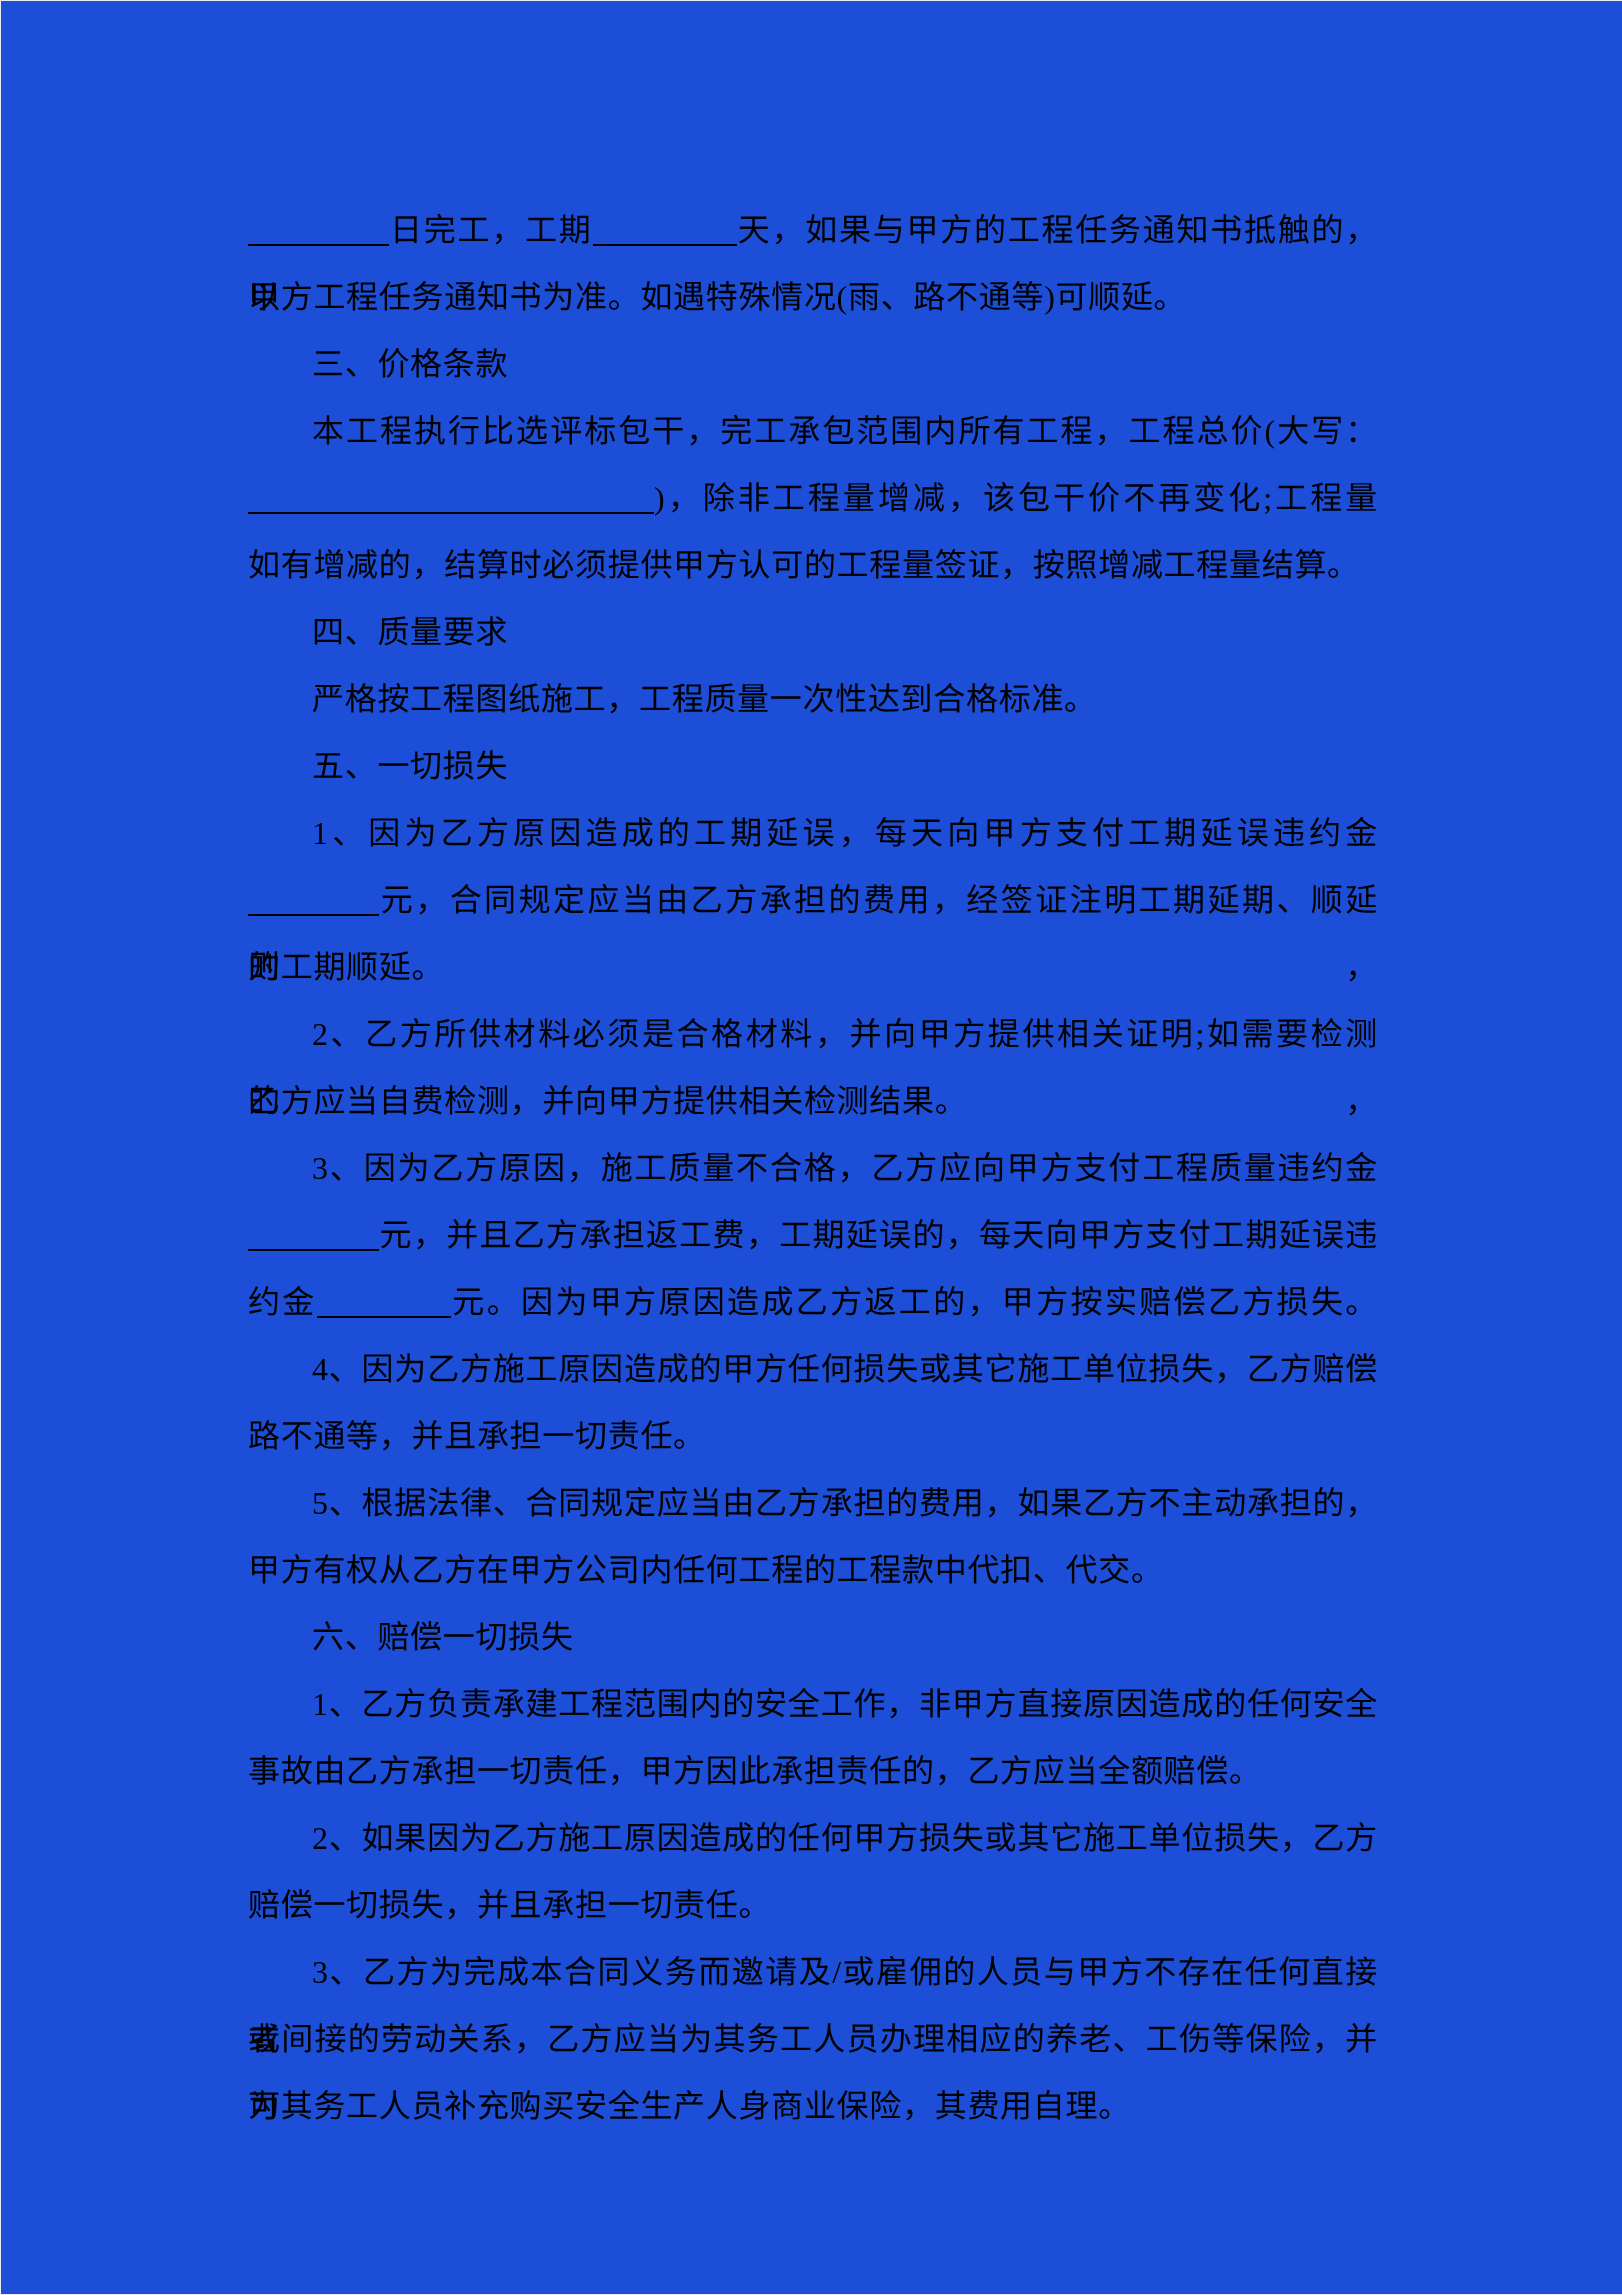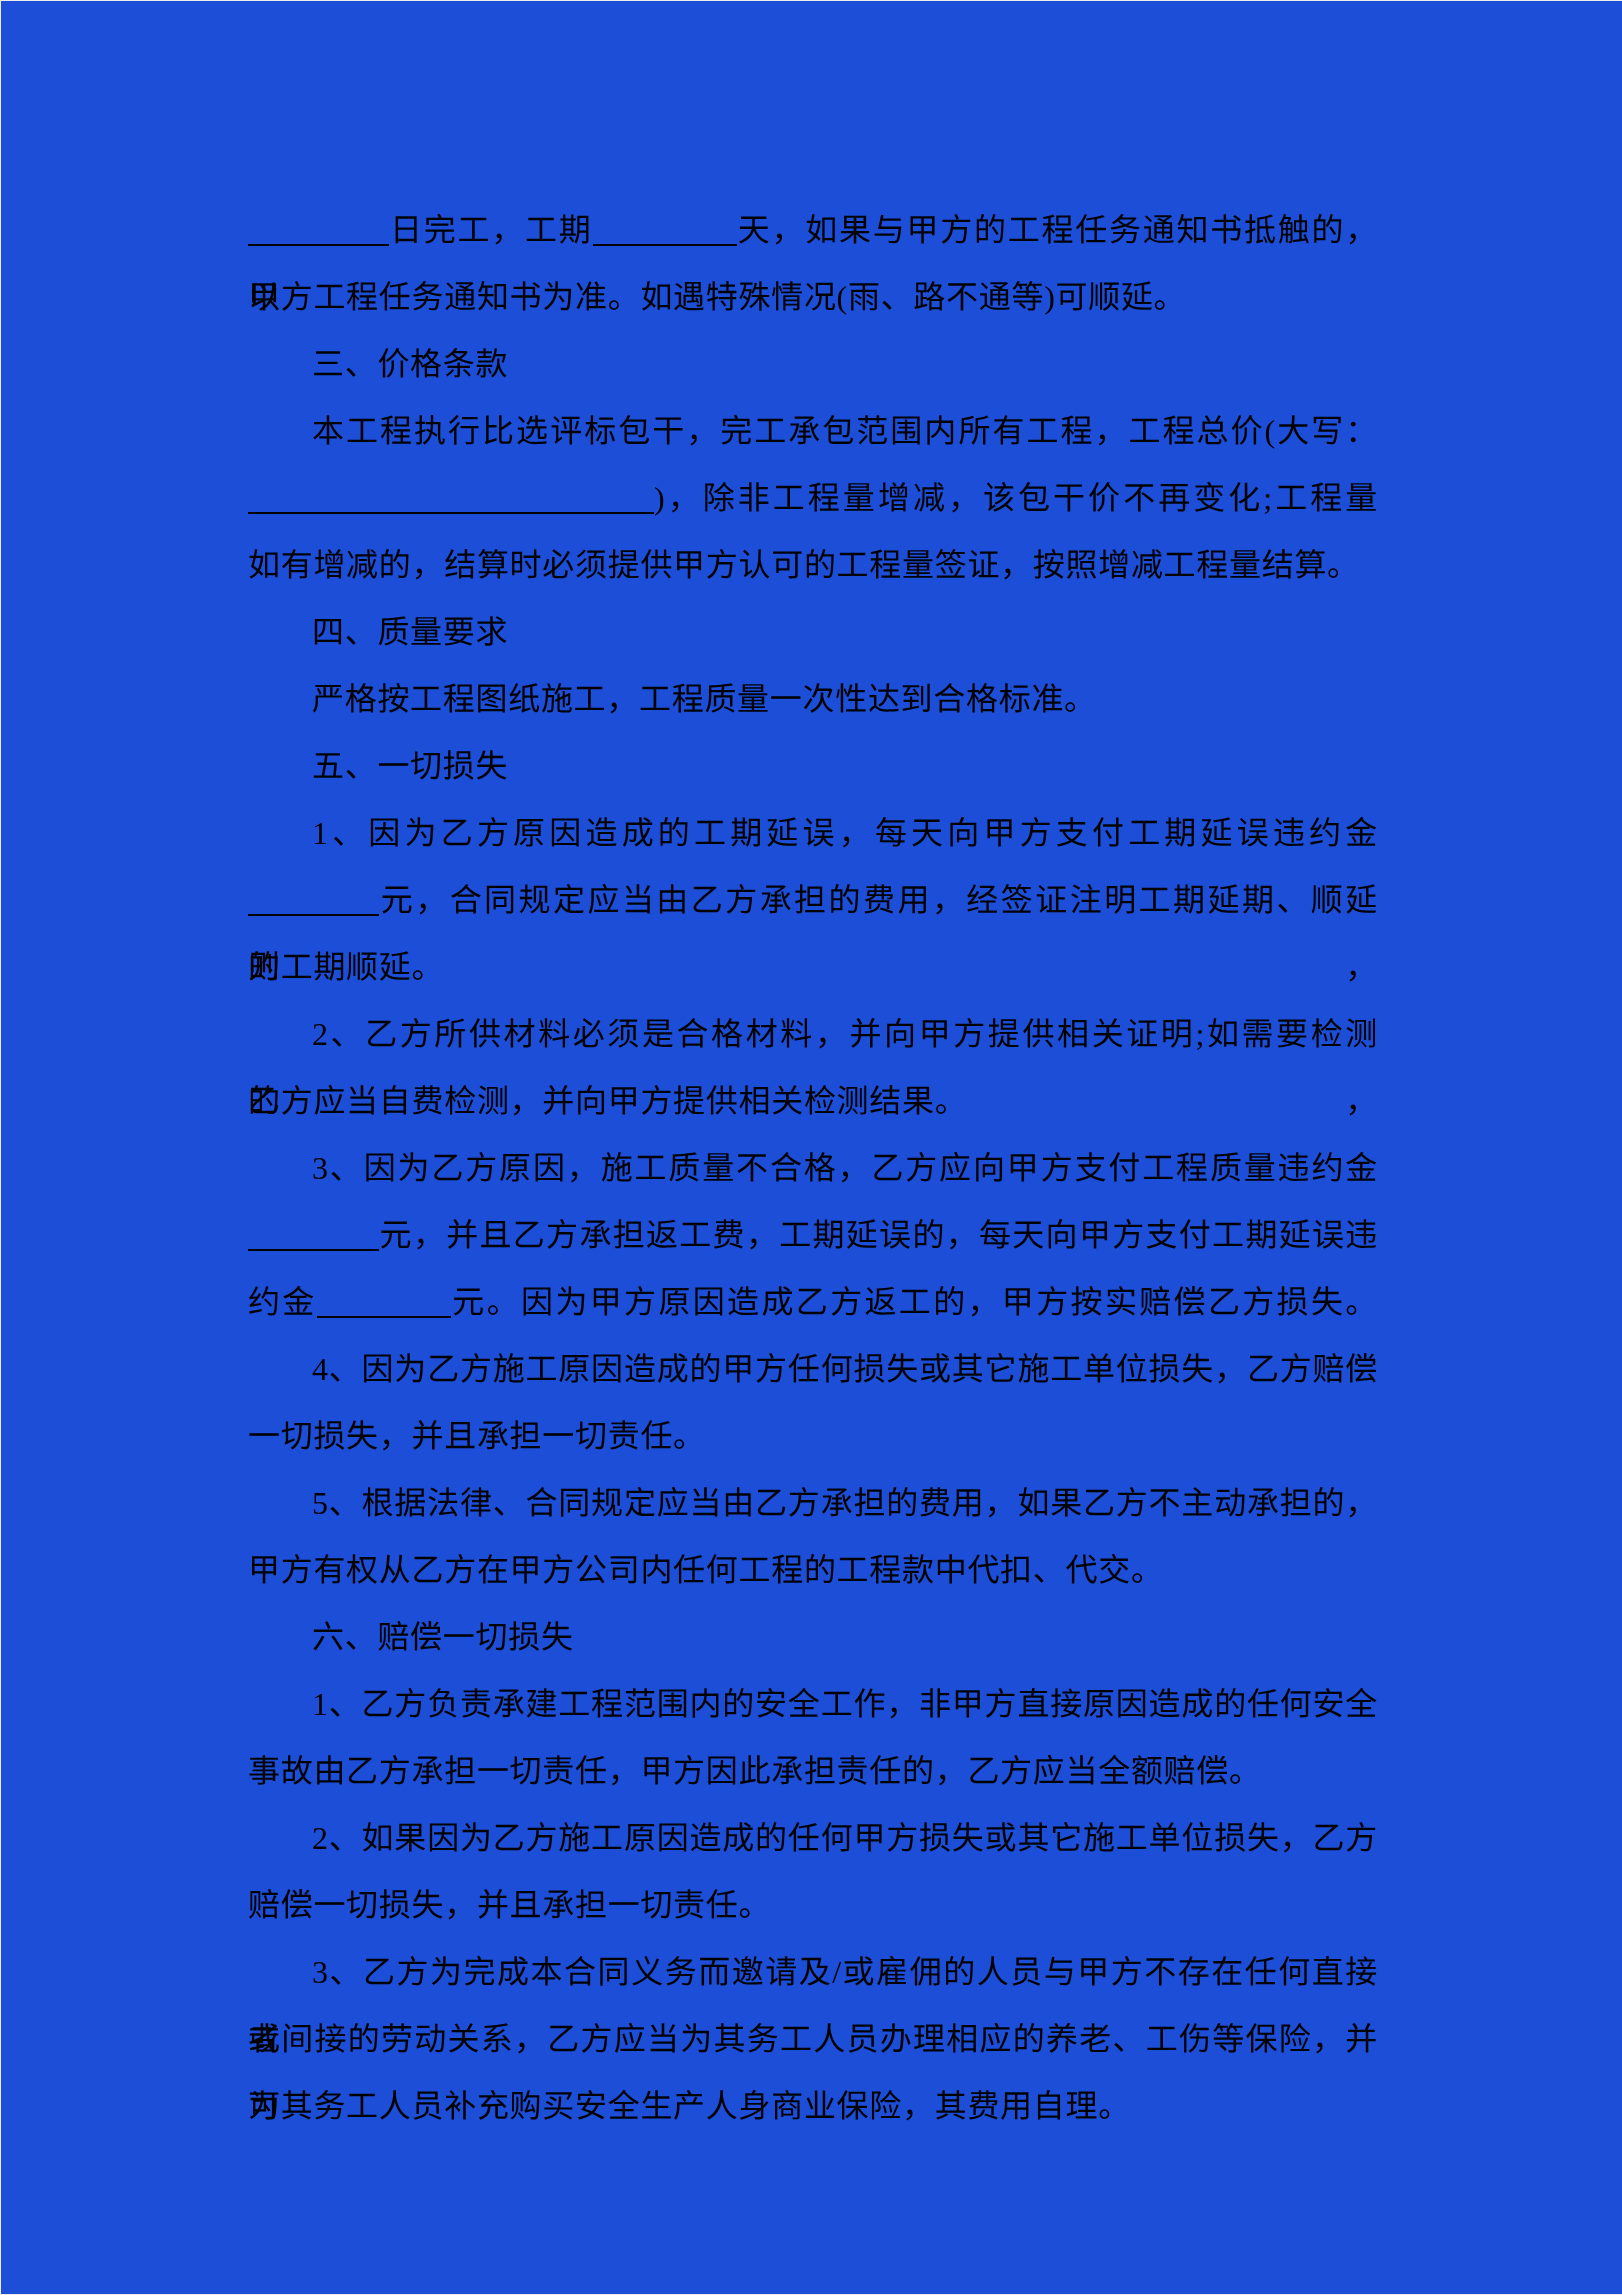--- a/index.html
+++ b/index.html
@@ -59,21 +59,21 @@
       <div class="doc-line indent"><span class="text-run">五、一切损失</span></div>
       <div class="doc-line indent stretch"><span class="text-run">1、因为乙方原因造成的工期延误，每天向甲方支付工期延误违约金</span></div>
       <div class="doc-line stretch"><span class="blank" style="width: 131px; border-bottom-color: rgb(0, 0, 0);"></span><span class="text-run">元，合同规定应当由乙方承担的费用，经签证注明工期延期、顺延的，</span></div>
       <div class="doc-line"><span class="text-run">则工期顺延。</span></div>
       <div class="doc-line indent stretch"><span class="text-run">2、乙方所供材料必须是合格材料，并向甲方提供相关证明;如需要检测的，</span></div>
       <div class="doc-line"><span class="text-run">乙方应当自费检测，并向甲方提供相关检测结果。</span></div>
       <div class="doc-line indent stretch"><span class="text-run">3、因为乙方原因，施工质量不合格，乙方应向甲方支付工程质量违约金</span></div>
       <div class="doc-line stretch"><span class="blank" style="width: 131px; border-bottom-color: rgb(0, 0, 0);"></span><span class="text-run">元，并且乙方承担返工费，工期延误的，每天向甲方支付工期延误违</span></div>
       <div class="doc-line stretch"><span class="text-run">约金</span><span class="blank" style="width: 134px; border-bottom-color: rgb(0, 0, 0);"></span><span class="text-run">元。因为甲方原因造成乙方返工的，甲方按实赔偿乙方损失。</span></div>
       <div class="doc-line indent stretch"><span class="text-run">4、因为乙方施工原因造成的甲方任何损失或其它施工单位损失，乙方赔偿</span></div>
-      <div class="doc-line"><span class="text-run">一切损失，并且承担一切责任。</span></div>
+      <div class="doc-line"><span class="text-run">路不通等，并且承担一切责任。</span></div>
       <div class="doc-line indent stretch"><span class="text-run">5、根据法律、合同规定应当由乙方承担的费用，如果乙方不主动承担的，</span></div>
       <div class="doc-line"><span class="text-run">甲方有权从乙方在甲方公司内任何工程的工程款中代扣、代交。</span></div>
       <div class="doc-line indent"><span class="text-run">六、赔偿一切损失</span></div>
       <div class="doc-line indent stretch"><span class="text-run">1、乙方负责承建工程范围内的安全工作，非甲方直接原因造成的任何安全</span></div>
       <div class="doc-line"><span class="text-run">事故由乙方承担一切责任，甲方因此承担责任的，乙方应当全额赔偿。</span></div>
       <div class="doc-line indent stretch"><span class="text-run">2、如果因为乙方施工原因造成的任何甲方损失或其它施工单位损失，乙方</span></div>
       <div class="doc-line"><span class="text-run">赔偿一切损失，并且承担一切责任。</span></div>
       <div class="doc-line indent stretch"><span class="text-run">3、乙方为完成本合同义务而邀请及/或雇佣的人员与甲方不存在任何直接或</span></div>
       <div class="doc-line stretch"><span class="text-run">者间接的劳动关系，乙方应当为其务工人员办理相应的养老、工伤等保险，并可</span></div>
       <div class="doc-line"><span class="text-run">为其务工人员补充购买安全生产人身商业保险，其费用自理。</span></div>

